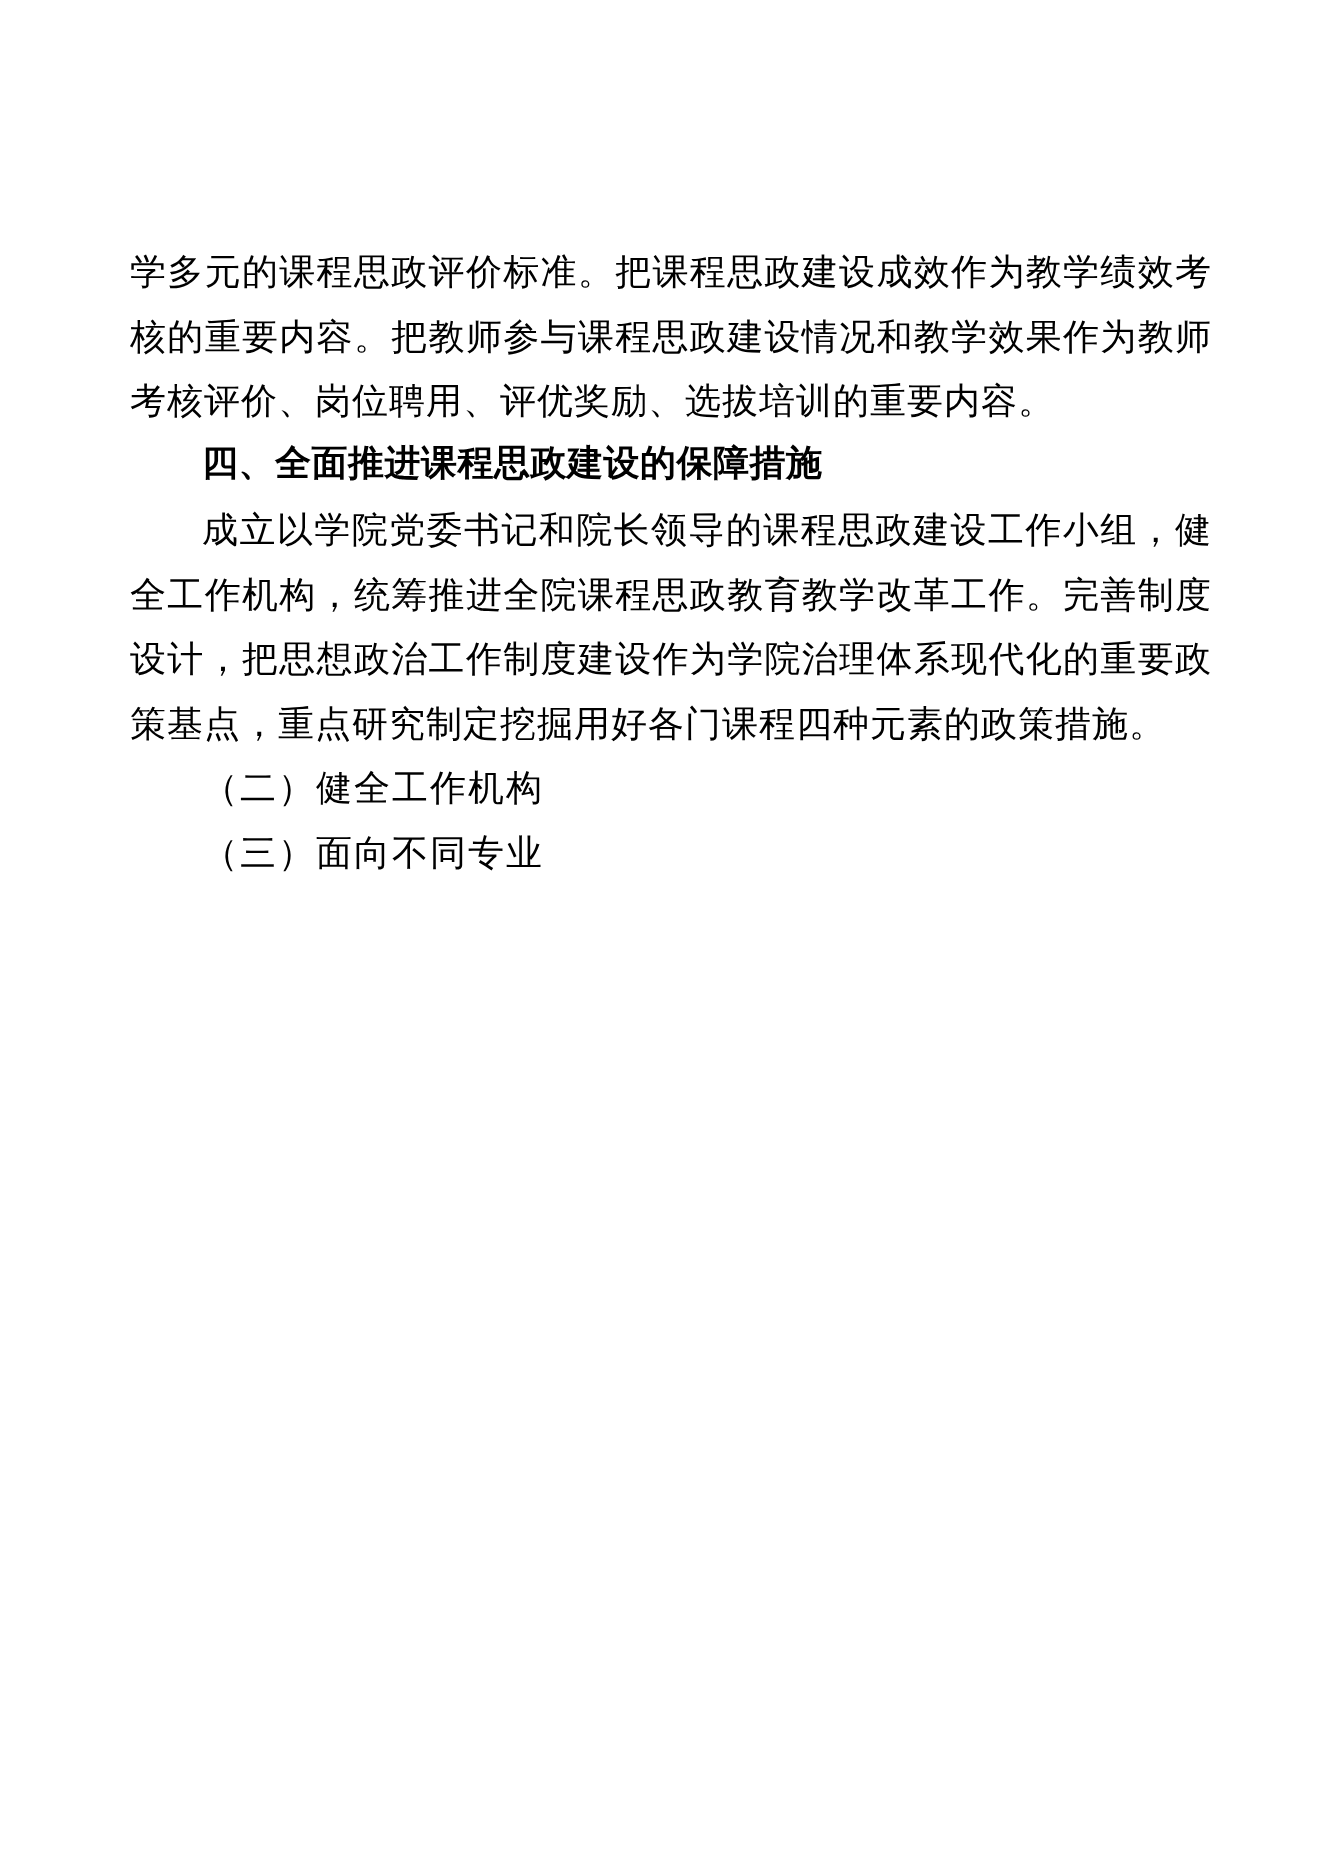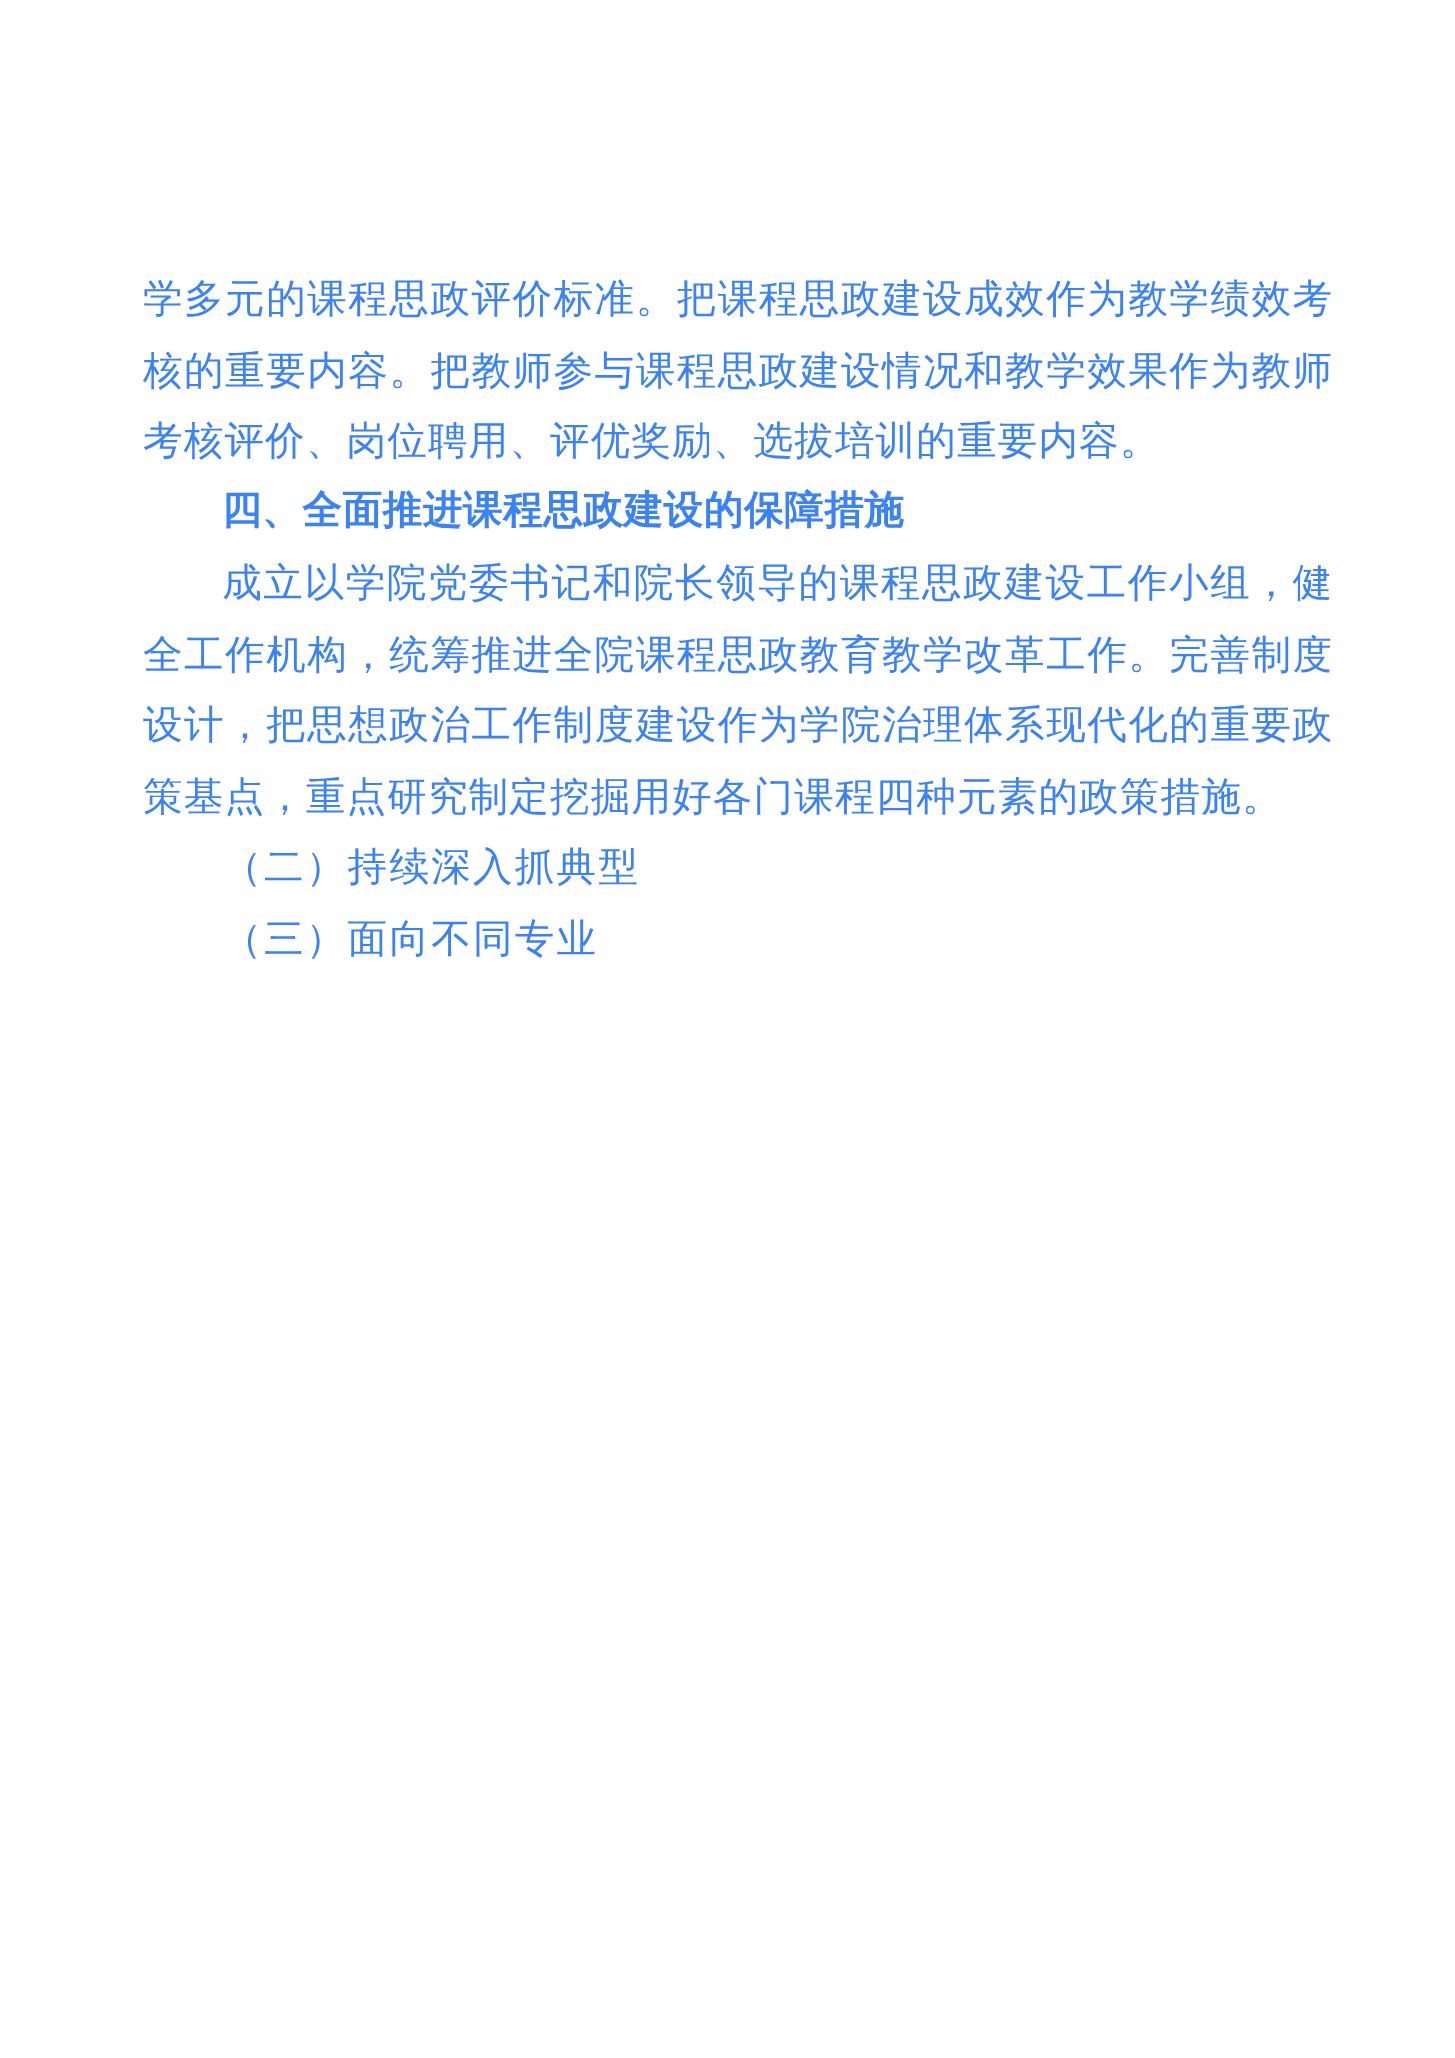--- a/index.html
+++ b/index.html
@@ -11,21 +11,21 @@
     position: relative;
     width: 1323px;
     height: 1850px;
     box-sizing: border-box;
     background: #ffffff;
     padding: 240px 111px 0 130px;
     overflow: hidden;
     font-family: "Liberation Serif", "DejaVu Serif", serif;
     font-size: 36px;
     line-height: 64.5px;
-    color: #3b82f6;
+    color: #000000;
   }
   .para {
     margin: 0;
     text-align: justify;
     text-justify: inter-character;
     letter-spacing: 1px;
   }
   .indent {
     text-indent: 72px;
   }
@@ -44,18 +44,18 @@
 
 <div class="page">
   <p class="para">学多元的课程思政评价标准。把课程思政建设成效作为教学绩效考核的重要内容。把教师参与课程思政建设情况和教学效果作为教师考核评价、岗位聘用、评优奖励、选拔培训的重要内容。</p>
 
 
   <p class="para indent heading">四、全面推进课程思政建设的保障措施</p>
 
 
   <p class="para indent">成立以学院党委书记和院长领导的课程思政建设工作小组，健全工作机构，统筹推进全院课程思政教育教学改革工作。完善制度设计，把思想政治工作制度建设作为学院治理体系现代化的重要政策基点，重点研究制定挖掘用好各门课程四种元素的政策措施。</p>
 
-  <p class="para indent subheading">（二）持续深入抓典型</p>
+  <p class="para indent subheading">（二）健全工作机构</p>
 
 
   <p class="para indent subheading">（三）面向不同专业</p>
 
 </div>
 
 </body></html>

